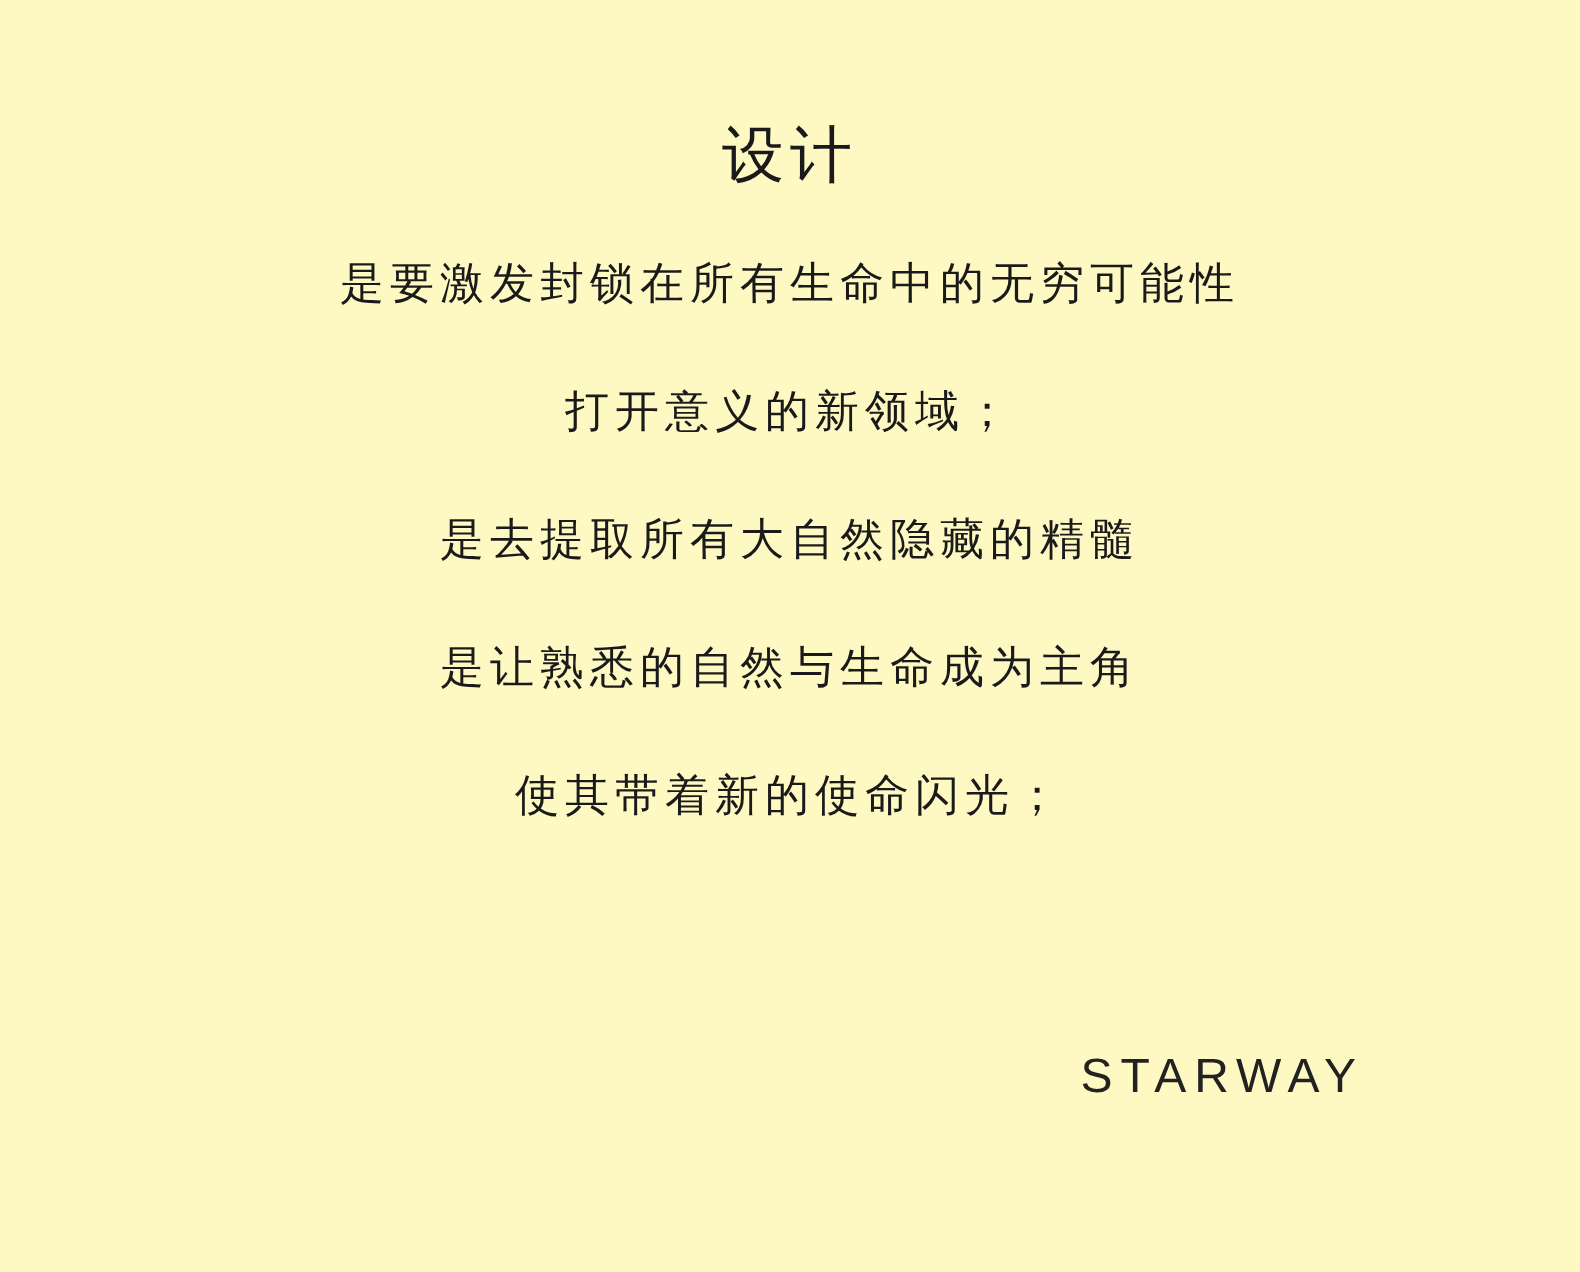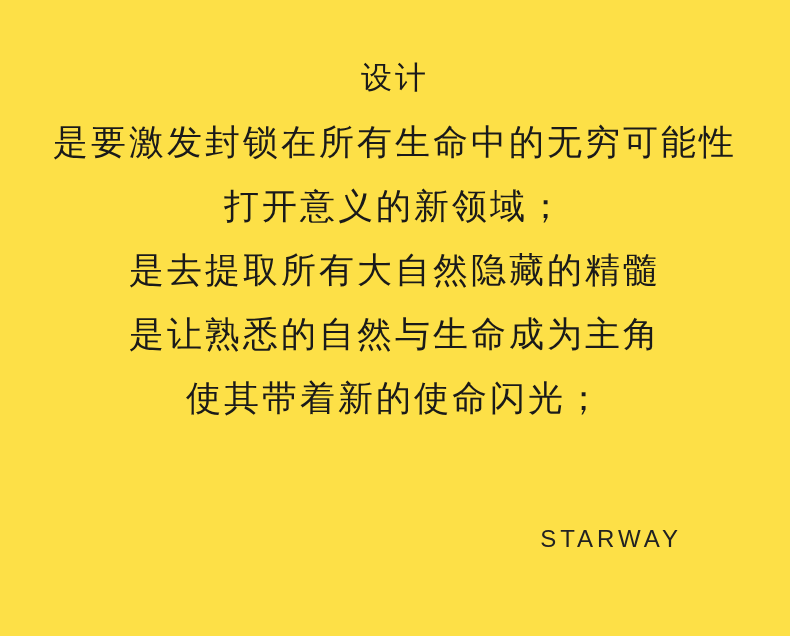--- a/index.html
+++ b/index.html
@@ -4,37 +4,37 @@
 <style>
   html, body {
     margin: 0;
     padding: 0;
     background: #ffffff;
   }
   .canvas {
     position: relative;
     width: 790px;
     height: 636px;
-    background: #fde047;
+    background: #fef9c3;
     overflow: hidden;
     font-family: "Liberation Sans", sans-serif;
     color: #1a1a1a;
   }
   .text-block {
     position: absolute;
     top: 46px;
     left: 0;
     right: 0;
   }
   .line {
     height: 64px;
     display: flex;
     align-items: center;
     justify-content: center;
-    font-size: 35px;
+    font-size: 22px;
     font-weight: 300;
     letter-spacing: 3px;
     white-space: nowrap;
     color: #1a1a1a;
   }
   .title-line {
     font-size: 31px;
   }
   .brand {
     position: absolute;

